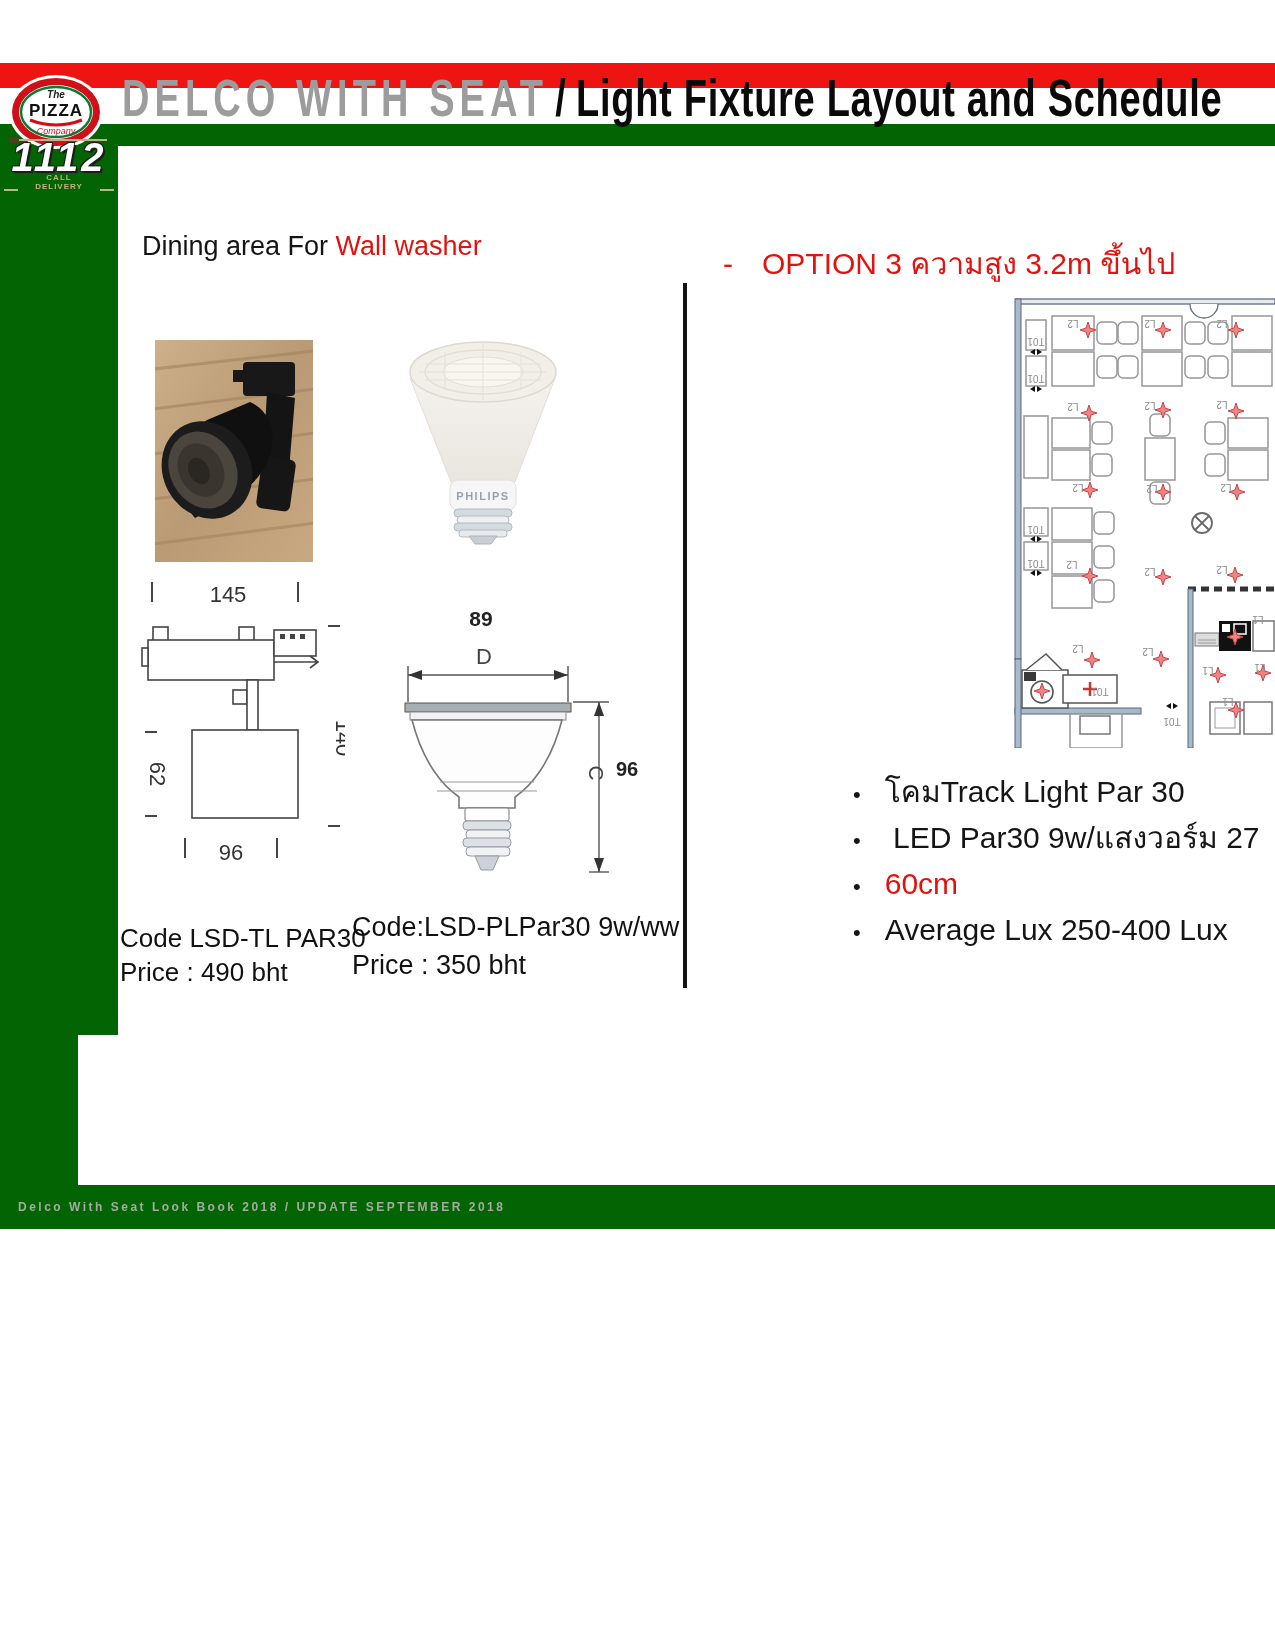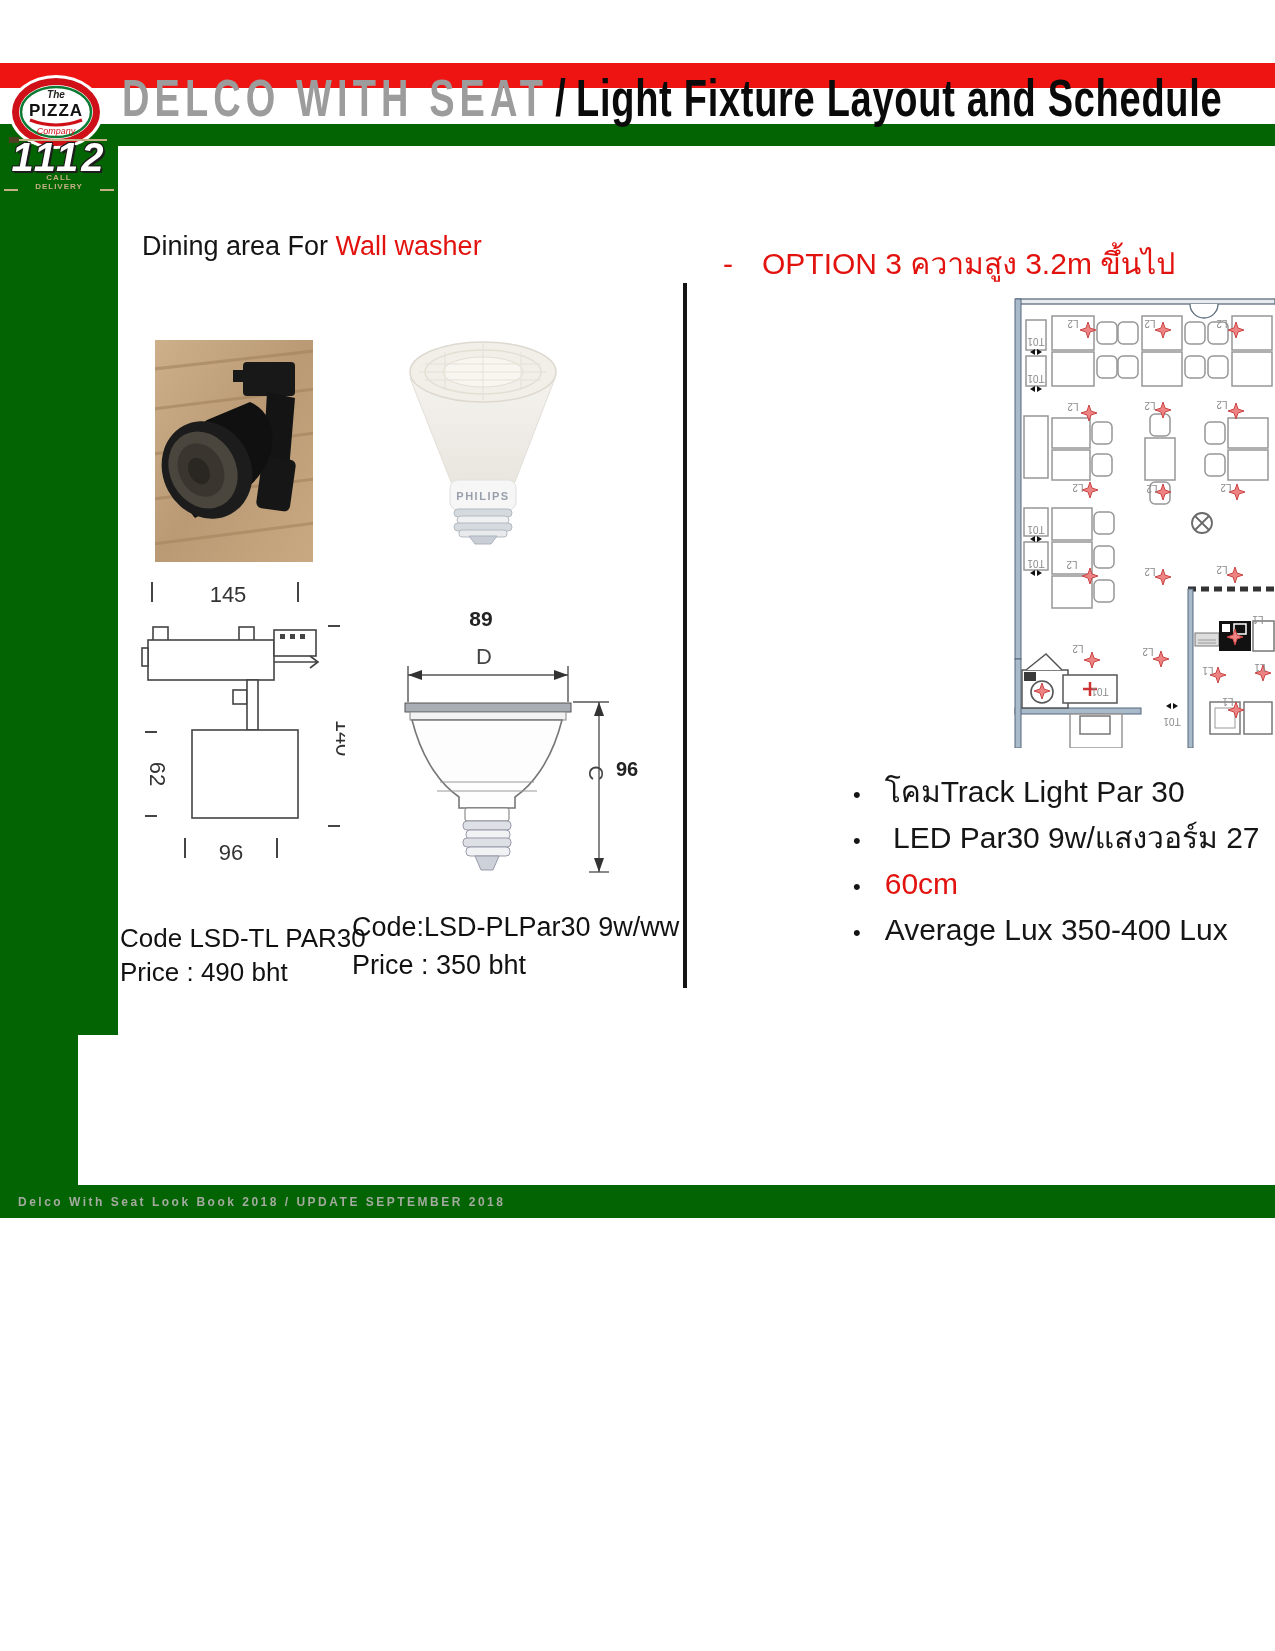--- a/index.html
+++ b/index.html
@@ -15,21 +15,21 @@
   .title{left:122px;top:74px;height:52px;white-space:nowrap;z-index:5;
          font-weight:900;font-size:52px;line-height:48px;
          transform:scaleX(0.73);transform-origin:0 50%;}
   .title .gray{color:#9c9c9c;letter-spacing:7px;}
   .title .sep{color:#0a0a0a;letter-spacing:0;margin:0 14px 0 10px;}
   .title .black{color:#0a0a0a;letter-spacing:1px;}
 
   
   .colwide{left:0;top:146px;width:118px;height:889px;background:#036403;}
   .colnarrow{left:0;top:1035px;width:78px;height:150px;background:#036403;}
-  .footerbar{left:0;top:1185px;width:1275px;height:33px;background:#036403;display:flex;align-items:center;}
+  .footerbar{left:0;top:1185px;width:1275px;height:44px;background:#036403;display:flex;align-items:center;}
   .footertext{color:#a4ab9f;font-weight:bold;font-size:12px;letter-spacing:2.5px;padding-left:18px;white-space:nowrap;}
 
   
   .pizza-logo{left:8px;top:74px;z-index:6;}
   .phone-block{left:4px;top:139px;width:110px;z-index:6;text-align:center;}
   .est-line{height:2px;background:#c6b088;width:96px;margin:0 auto 1px auto;position:relative;}
   .est-line i{position:absolute;left:-2px;top:-2px;width:10px;height:6px;background:#4c3f22;}
   .phone-num{color:#fff;font-weight:900;font-style:italic;font-size:40px;line-height:30px;letter-spacing:3px;
      text-shadow:-1px -1px 0 #1d1d1d,1px -1px 0 #1d1d1d,-1px 1px 0 #1d1d1d,2px 2px 0 #1d1d1d;}
   .tagline{display:flex;align-items:flex-end;justify-content:center;gap:4px;margin-top:1px;}
@@ -390,16 +390,16 @@
       <text transform="rotate(180 246 320)" x="246" y="320">L1</text>
       <text transform="rotate(180 216 402)" x="216" y="402">L1</text>
       <text transform="rotate(180 248 368)" x="248" y="368">L1</text>
     </g>
   </svg>
 
   <div class="abs bullets">
     <div class="li"><span>โคมTrack Light Par 30</span></div>
     <div class="li"><span> LED Par30 9w/แสงวอร์ม 27</span></div>
     <div class="li"><span class="red">60cm</span></div>
-    <div class="li"><span>Average Lux 350-400 Lux</span></div>
+    <div class="li"><span>Average Lux 250-400 Lux</span></div>
   </div>
 
 </div>
 
 </body></html>

